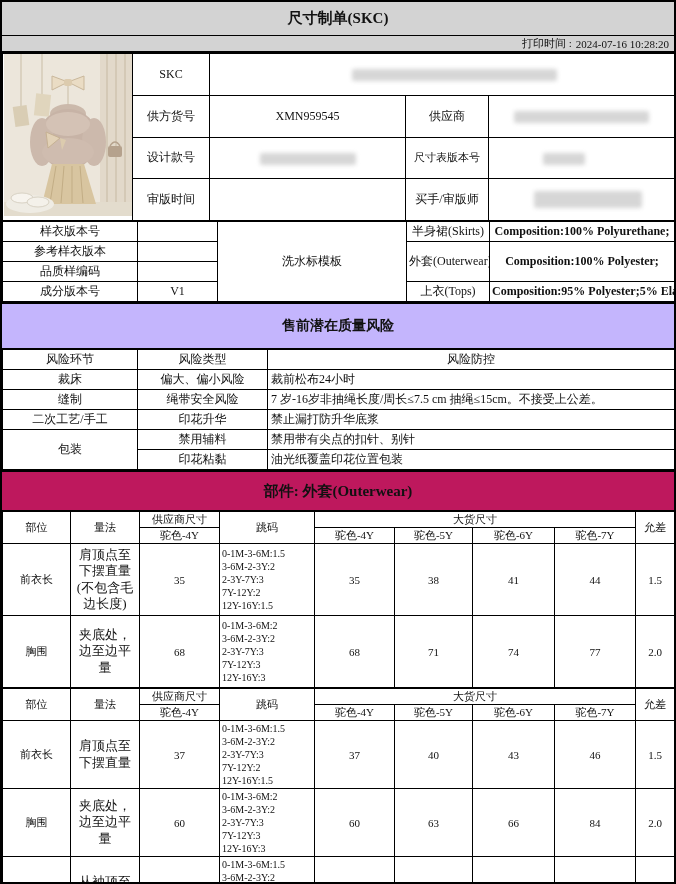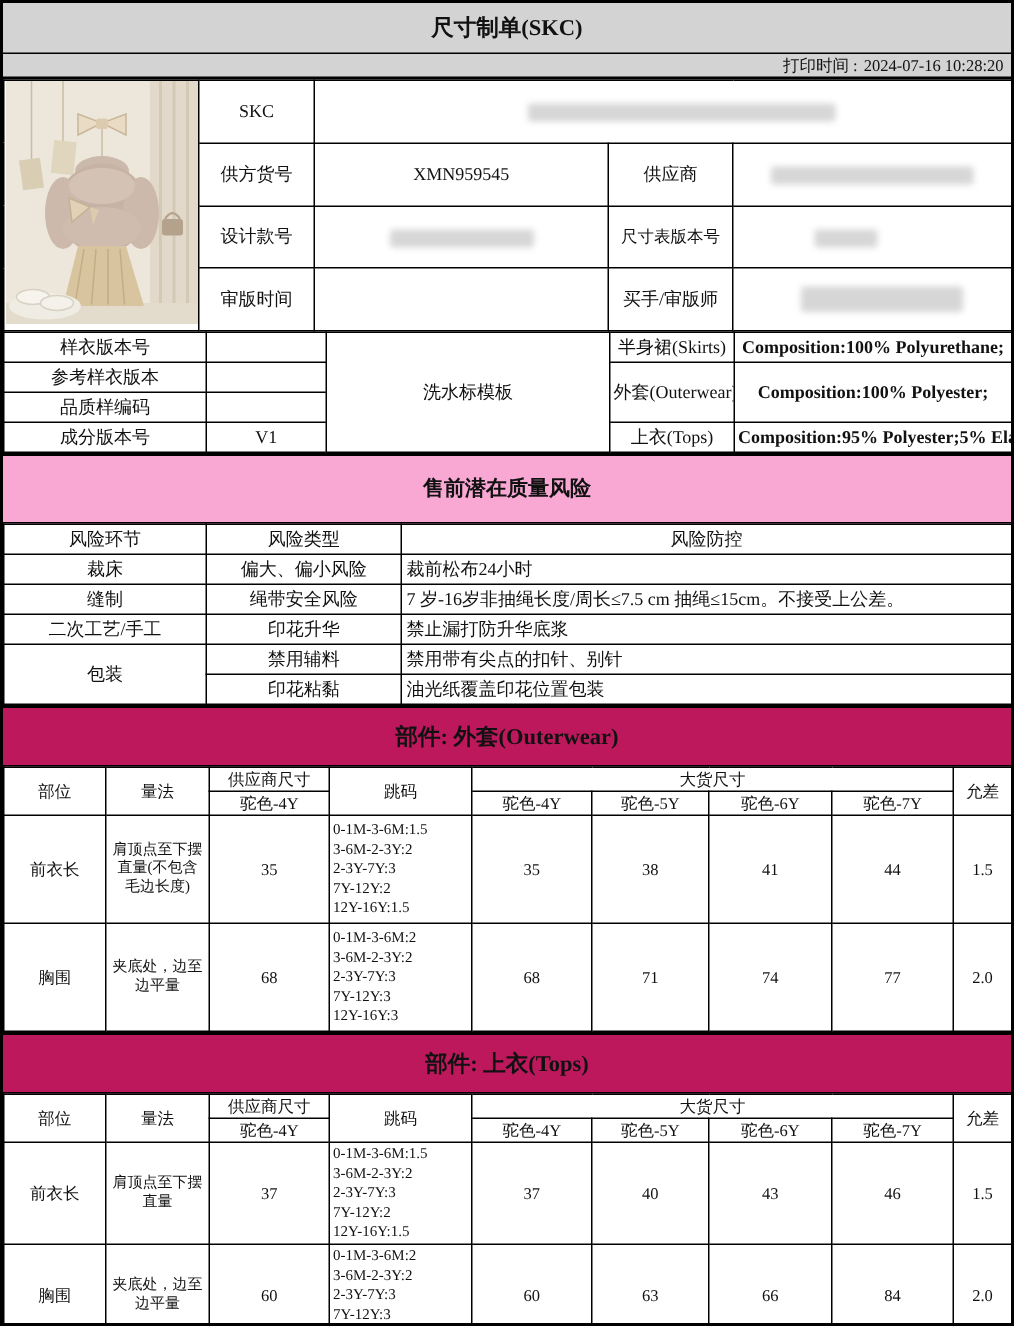--- a/index.html
+++ b/index.html
@@ -26,33 +26,33 @@
   .comp-text { font-size:10px; white-space:nowrap;font-weight:bold; }
   .comp-label { font-size:11px; white-space:nowrap; }
 
   
   .redact { display:inline-block; background:#b5b5b5; border-radius:2px;
             filter:blur(2px); opacity:.55; height:12px; vertical-align:middle; }
 
   
   .band { border-bottom:1px solid #000; display:flex; align-items:center; justify-content:center;
           font-weight:bold; }
-  .band-grey { height:47px; background:#f9a8d4; border-top:2px solid #000; font-size:14px; }
+  .band-grey { height:47px; background:#c4b5fd; border-top:2px solid #000; font-size:14px; }
   .band-white { height:41px; background:#be185d; border-top:2px solid #000; font-size:15px; }
 
   
   .risk-table td { height:18px; }
   .risk-table td.left { text-align:left; padding-left:3px; white-space:nowrap; }
 
   
   .parts-table td { font-size:11px; }
   .parts-table .hdr td { height:12px; font-size:11px; padding:0 1px; }
   .parts-table .grading { text-align:left; white-space:pre-line; font-size:10px;
                           line-height:13px; padding-left:2px;margin-left:16px; }
-  .parts-table .method { font-size:10px; line-height:1.25; padding:0 3px; }
+  .parts-table .method { font-size:13px; line-height:1.25; padding:0 3px; }
   .ow-row td { height:72px; }
   .tp-row td { height:67px; }
 </style>
 </head>
 <body>
 
 <div class="page">
 
   <div class="title-row">尺寸制单(SKC)</div>
   <div class="print-row">
@@ -270,21 +270,20 @@
 12Y-16Y:3</td>
       <td>68</td>
       <td>71</td>
       <td>74</td>
       <td>77</td>
       <td>2.0</td>
     </tr>
   </tbody>
     </table>
 
-  <div class="band band-white">部件: 上衣(Tops)</div>
   <table class="parts-table">
     <colgroup>
         <col style="width:68px">
         <col style="width:69px">
         <col style="width:80px">
         <col style="width:95px">
         <col style="width:80px">
         <col style="width:78px">
         <col style="width:82px">
         <col style="width:81px">

